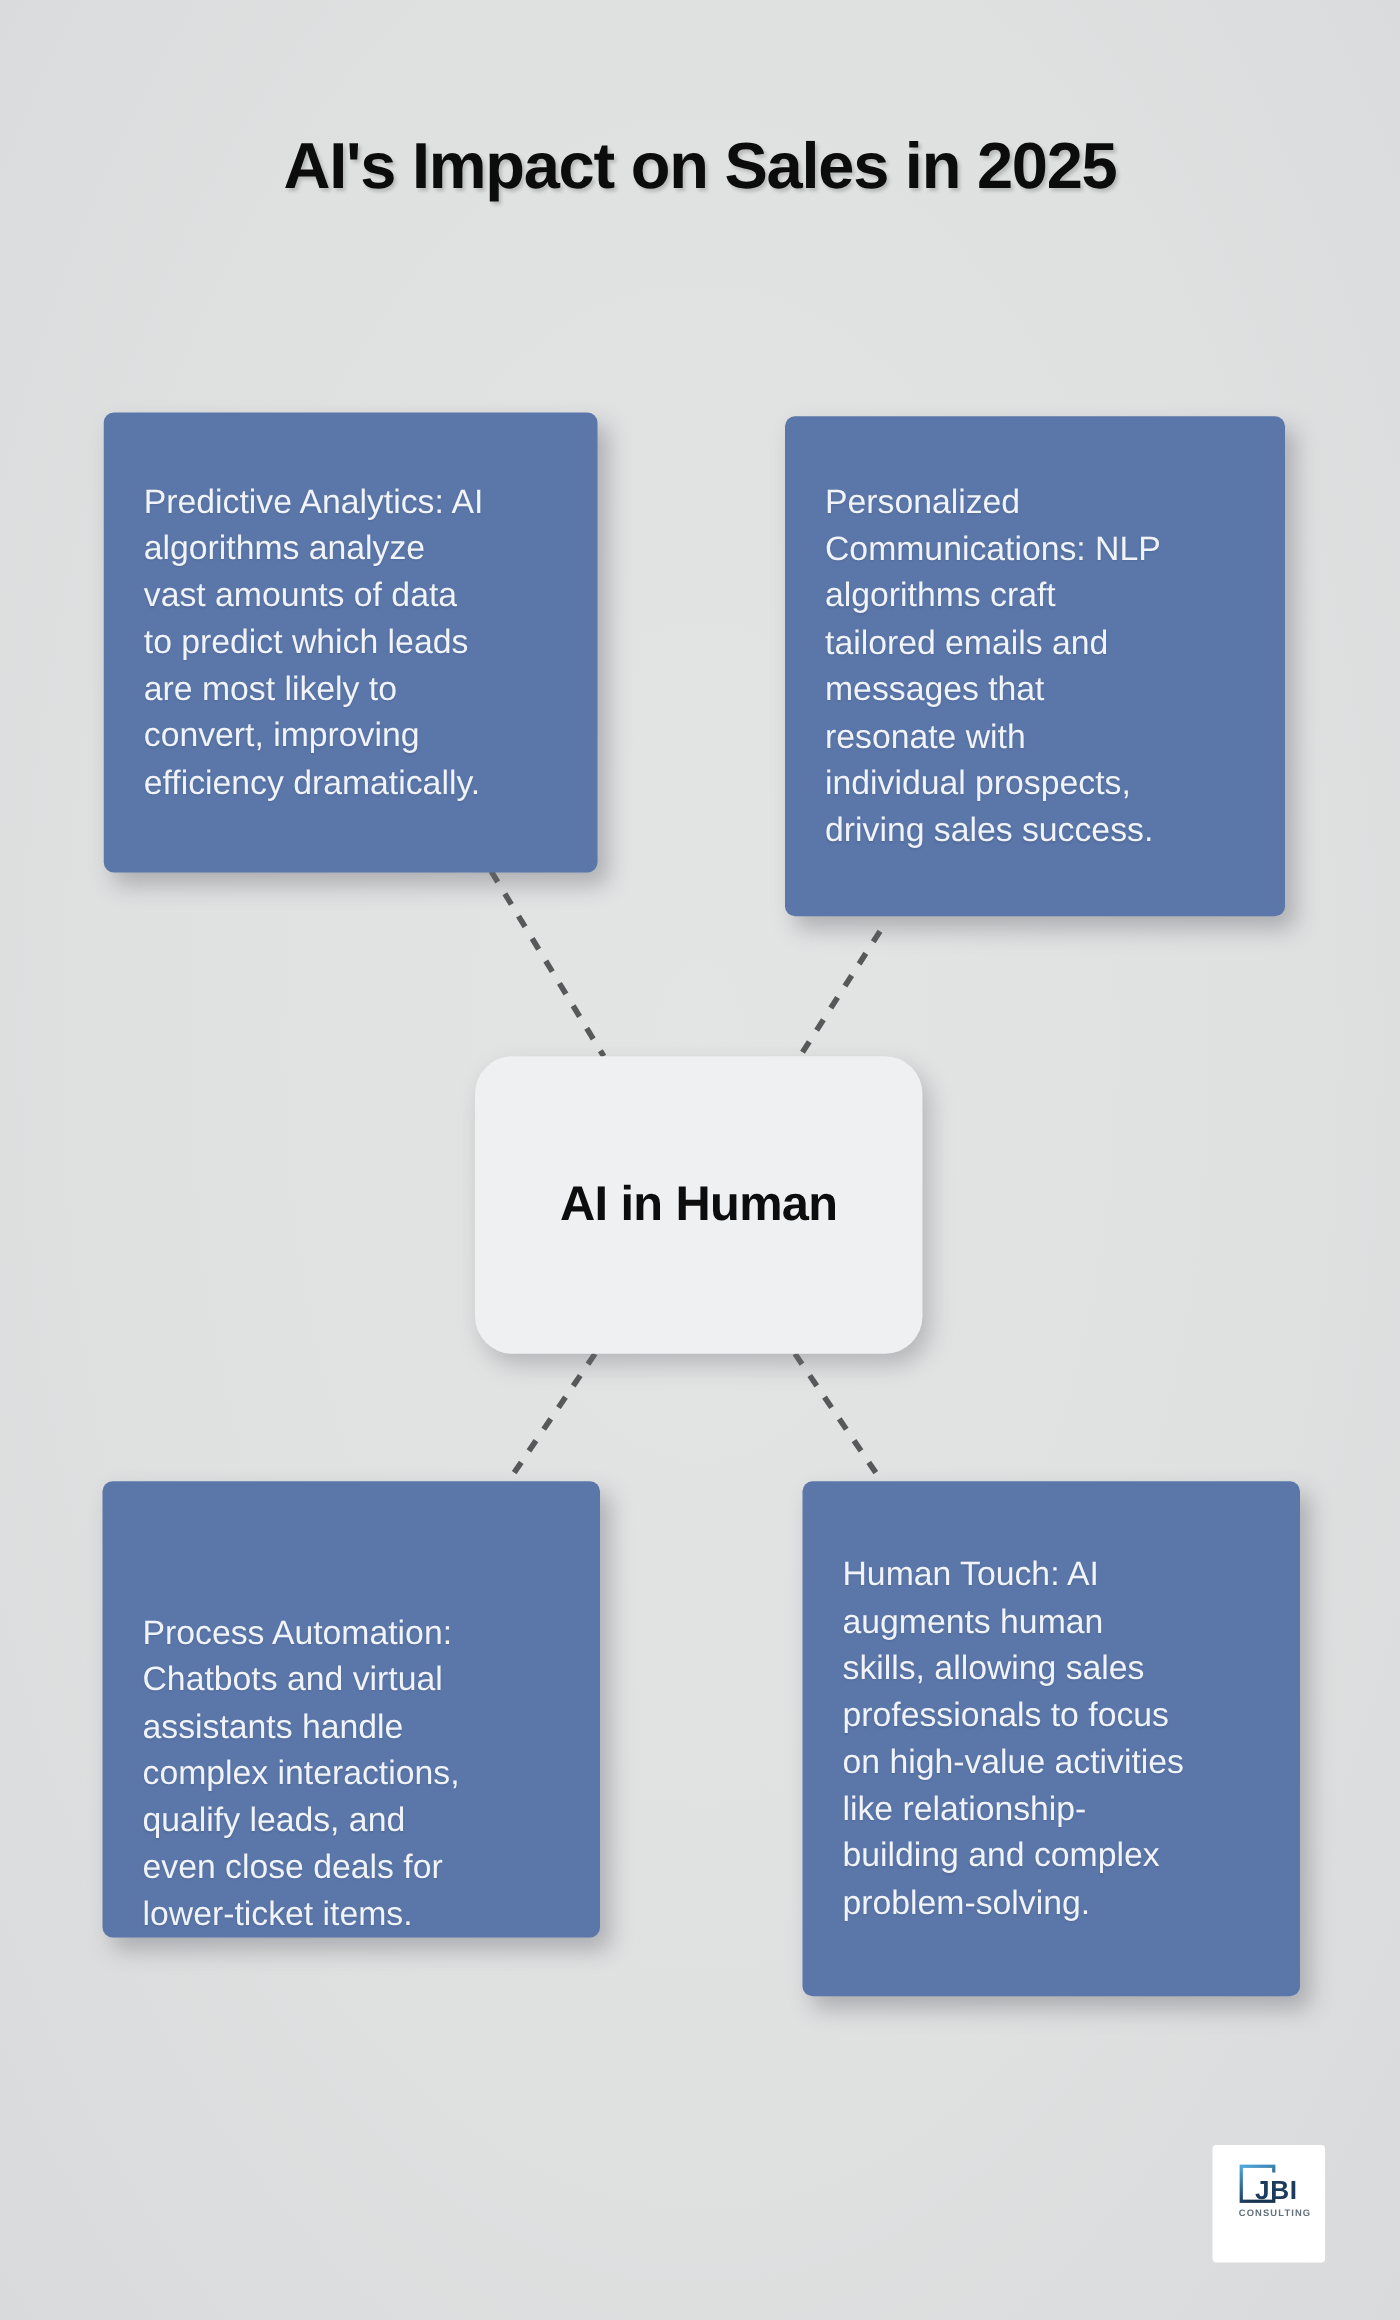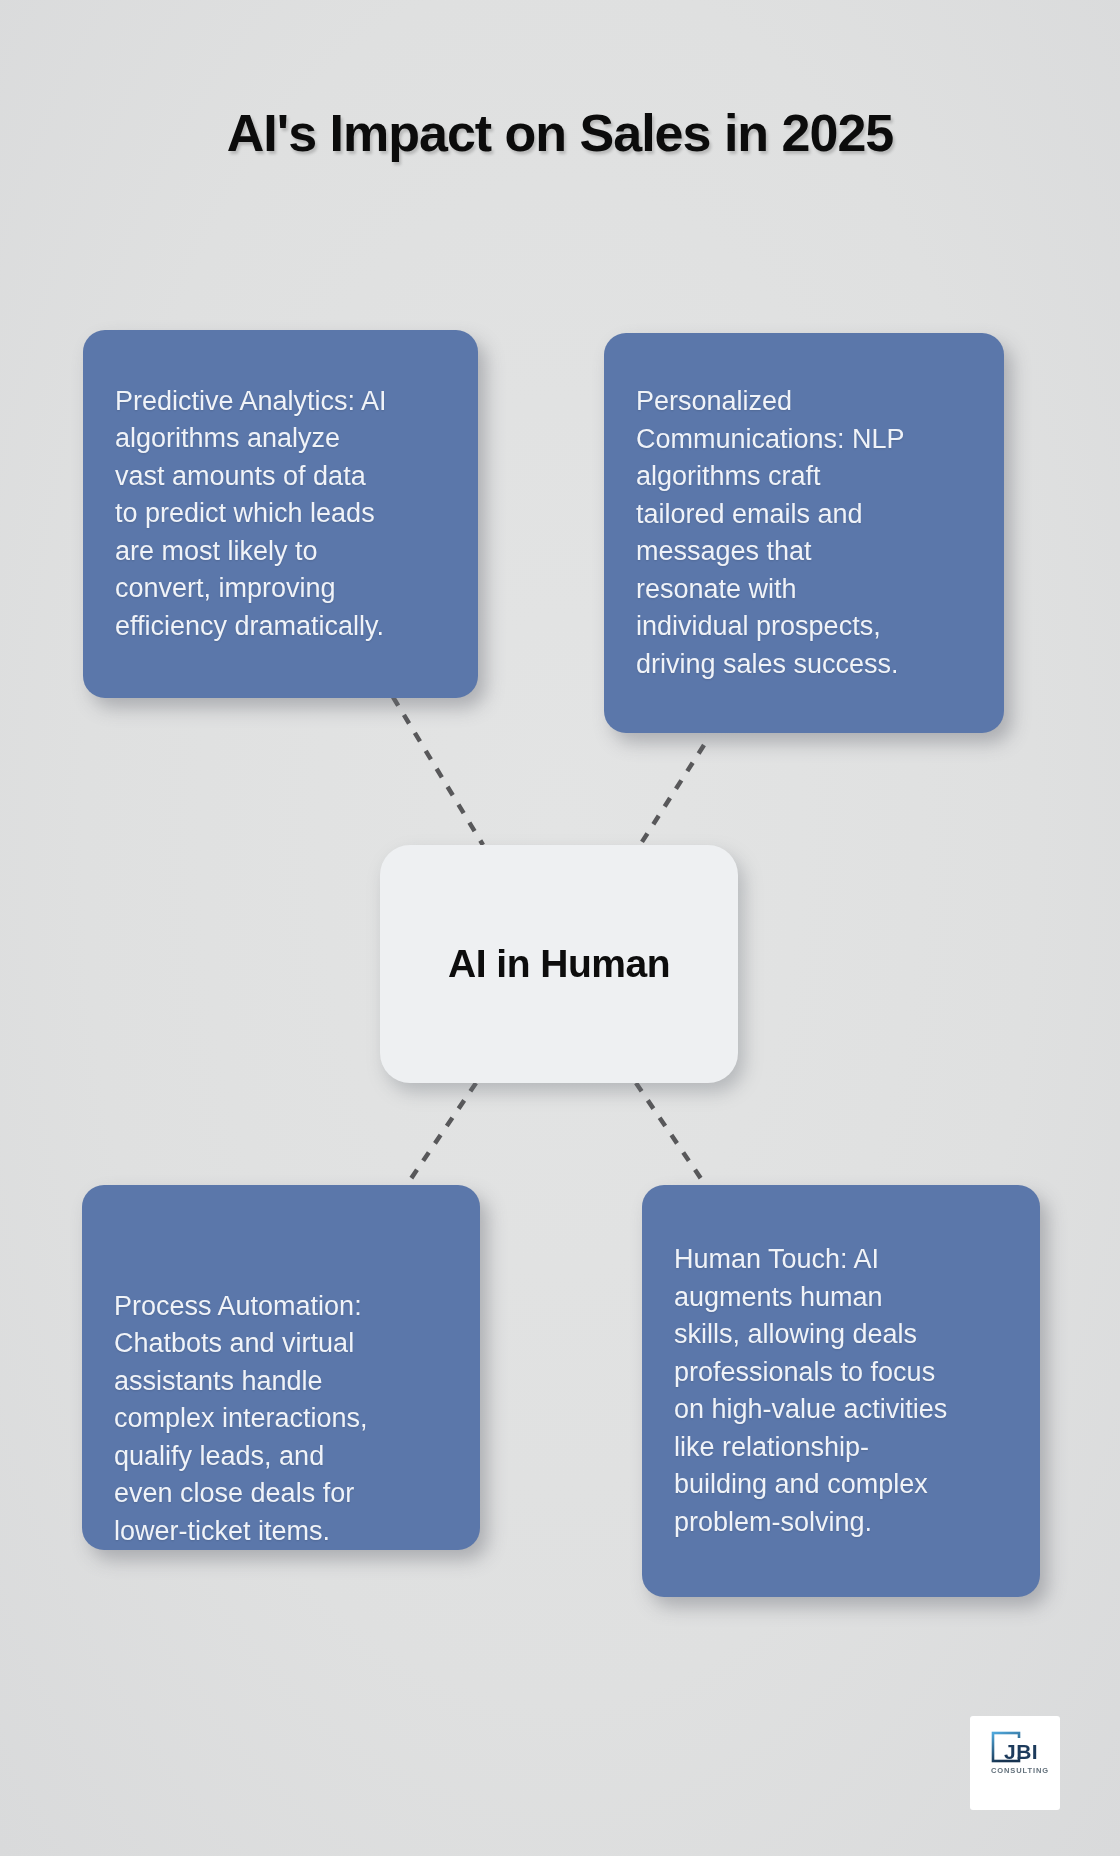--- a/index.html
+++ b/index.html
@@ -32,38 +32,38 @@
   }
   .connector {
     stroke: #58585a;
     stroke-width: 4.5;
     stroke-dasharray: 10 11;
     fill: none;
   }
   .node {
     position: absolute;
     background: #5b77aa;
-    border-radius: 22px;
+    border-radius: 8px;
     color: #f0f3f8;
     display: flex;
     align-items: center;
     padding: 0 32px;
     box-sizing: border-box;
     box-shadow: 8px 10px 18px rgba(110,114,122,0.45);
   }
   .node p {
     margin: 0;
     font-size: 27px;
     line-height: 37.5px;
     font-weight: 400;
     white-space: pre-line;
     text-shadow: 0 1px 2px rgba(0,0,0,0.12);
   }
   .node-tl { left: 83px;  top: 330px;  width: 395px; height: 368px; }
-  .node-tr { left: 604px; top: 333px;  width: 400px; height: 400px; }
+  .node-tr { left: 628px; top: 333px;  width: 400px; height: 400px; }
   .node-bl { left: 82px;  top: 1185px; width: 398px; height: 365px; align-items: flex-end; }
   .node-br { left: 642px; top: 1185px; width: 398px; height: 412px; }
   .center-node {
     position: absolute;
     left: 380px;
     top: 845px;
     width: 358px;
     height: 238px;
     background: #eef0f2;
     border-radius: 30px;
@@ -148,21 +148,21 @@
 assistants handle
 complex interactions,
 qualify leads, and
 even close deals for
 lower-ticket items.</p>
   </div>
 
   <div class="node node-br">
     <p>Human Touch: AI
 augments human
-skills, allowing deals
+skills, allowing sales
 professionals to focus
 on high-value activities
 like relationship-
 building and complex
 problem-solving.</p>
   </div>
 
   <div class="logo-card">
     <svg width="90" height="82" viewBox="0 0 90 82" xmlns="http://www.w3.org/2000/svg">
       <defs>

